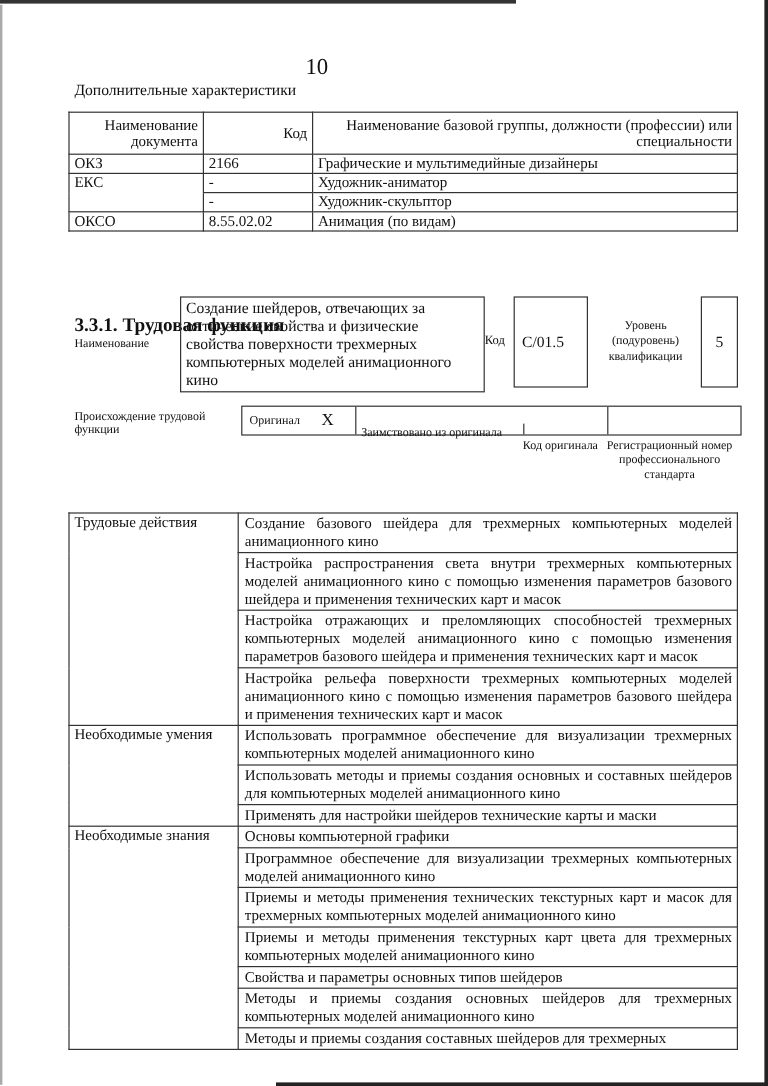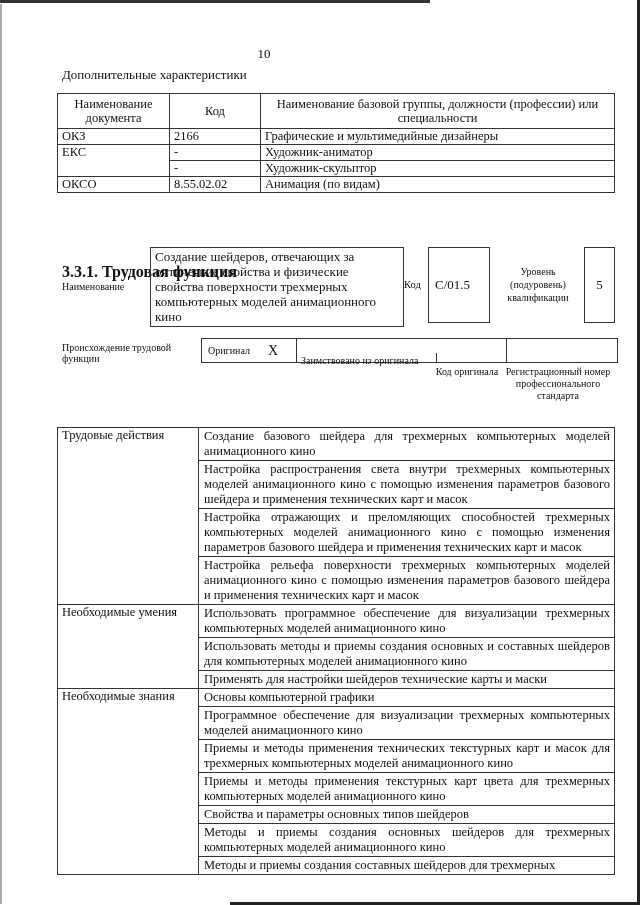--- a/index.html
+++ b/index.html
@@ -5,28 +5,28 @@
   html, body { margin: 0; padding: 0; }
   body {
     width: 640px; height: 905px; background: #fff; position: relative; overflow: hidden;
     font-family: "Liberation Serif", "DejaVu Serif", serif; color: #111;
   }
   .scan-top { position: absolute; left: 0; top: 0; height: 3px; width: 430px; background: #333; }
   .scan-left { position: absolute; left: 0; top: 4px; width: 2px; height: 900px; background: #aaa; }
   .scan-right { position: absolute; right: 0; top: 0; width: 3px; height: 905px; background: #222; }
   .scan-bottom { position: absolute; left: 230px; bottom: 0; height: 3px; width: 410px; background: #222; }
 
-  .page-num { position: absolute; left: 0; width: 528px; top: 46px; text-align: center; font-size: 13px; }
+  .page-num { position: absolute; left: 0; width: 528px; top: 46px; text-align: center; font-size: 19px; }
   .section-title { position: absolute; left: 62px; top: 67px; font-size: 13px; }
 
   table { border-collapse: collapse; }
   td, th { border: 1px solid #333; padding: 0 4px; font-weight: normal; vertical-align: top; }
 
   .t1 { position: absolute; left: 57px; top: 93px; width: 558px; font-size: 12.5px; line-height: 14px; }
-  .t1 th { text-align: center; vertical-align: middle; height: 34px; }
+  .t1 th { text-align: right; vertical-align: middle; height: 34px; }
   .t1 td { height: 15px; margin-top: 16px; }
   .t1 .c1 { width: 103px; }
   .t1 .c2 { width: 82px; }
   .noborder-top { border-top: none !important; }
   .noborder-bottom { border-bottom: none !important; }
 
   .tf-title { position: absolute; left: 62px; top: 220px; font-size: 16px; font-weight: bold; margin-top: 43px; }
 
   .lbl-small { position: absolute; font-size: 10px; line-height: 11px; }
   .name-box {

